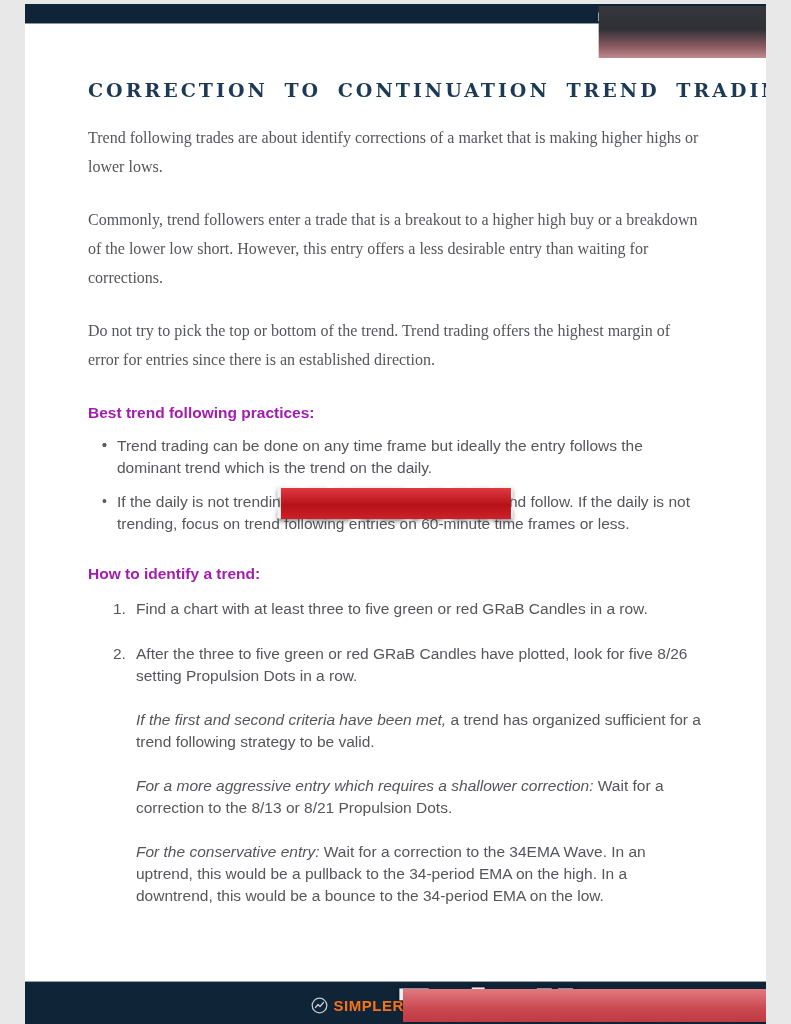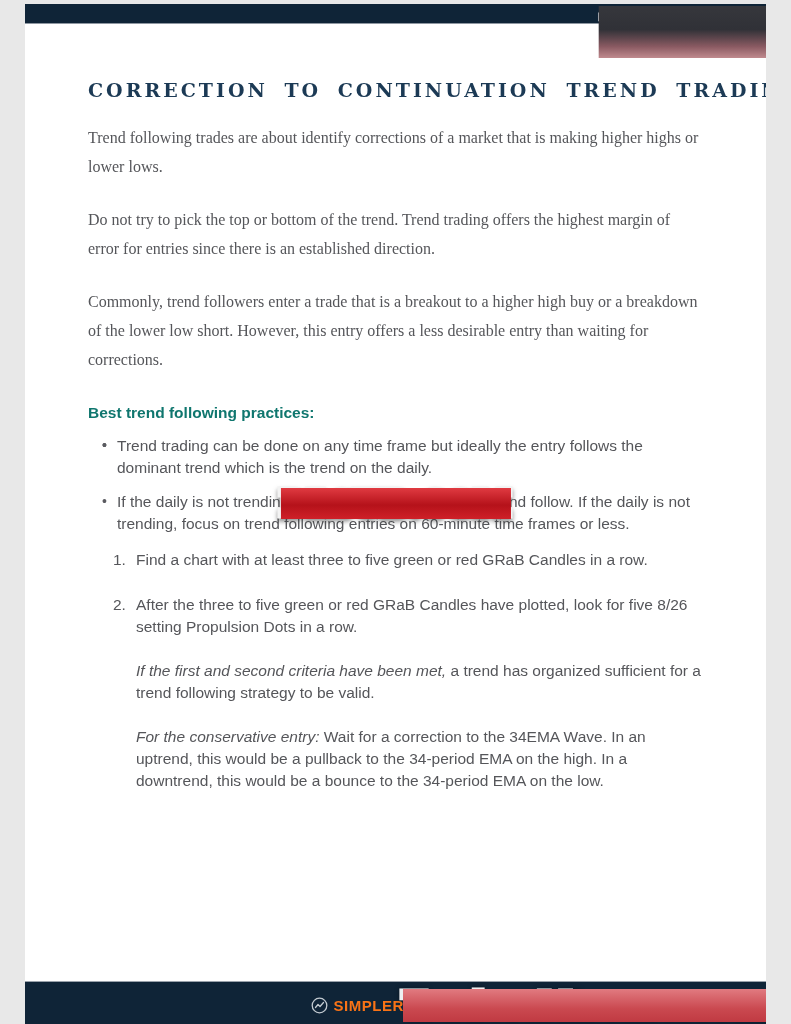--- a/index.html
+++ b/index.html
@@ -26,21 +26,21 @@
     margin-top:42px;
     font-family:"DejaVu Serif","Liberation Serif",serif;
     font-weight:bold; font-size:19px; line-height:22px;
     letter-spacing:3px; word-spacing:7px; color:#1c3a55;
     white-space:nowrap;
   }
   .para { margin-top:24px; font-size:16px; line-height:29px;font-family:Liberation Serif, serif; }
   .para.first { margin-top:22px; }
   .sec-heading {
     margin-top:29px; font-size:15.5px; line-height:20px;
-    font-weight:bold; color:#0f766e;
+    font-weight:bold; color:#a21caf;
   }
   .bullet-list { margin-top:2px; }
   .bullet-item {
     position:relative; padding-left:29px; margin-top:12px;
     font-size:15.5px; line-height:22px;
   }
   .bullet-item .dot {
     position:absolute; left:14px; top:-1px; color:#5a5b60; font-size:14px;
   }
   .numbered-item { display:flex; margin-top:23px; font-size:15.5px; line-height:22px; }
@@ -111,42 +111,44 @@
   <div class="wm-top wm-stack">
     <span class="wm-back" aria-hidden="true">TC4S.net</span>
       <span class="wm-front">TC4S.net</span>
   </div>
 
   <div class="content">
 
     <h1 class="doc-title">CORRECTION TO CONTINUATION TREND TRADING</h1>
 
     <p class="para first">Trend following trades are about identify corrections of a market that is making higher highs or lower lows.</p>
+    <p class="para">Commonly, trend followers enter a trade that is a breakout to a higher high buy or a breakdown of the lower low short. However, this entry offers a less desirable entry than waiting for corrections.</p>
     <p class="para">Do not try to pick the top or bottom of the trend. Trend trading offers the highest margin of error for entries since there is an established direction.</p>
-    <p class="para">Commonly, trend followers enter a trade that is a breakout to a higher high buy or a breakdown of the lower low short. However, this entry offers a less desirable entry than waiting for corrections.</p>
 
     <h2 class="sec-heading">Best trend following practices:</h2>
 
     <div class="bullet-list">
       <div class="bullet-item"><span class="dot">•</span></div>
       <div class="bullet-item"><span class="dot">•</span><span>Trend trading can be done on any time frame but ideally the entry follows the dominant trend which is the trend on the daily.</span></div>
       <div class="bullet-item"><span class="dot">•</span><span>If the daily is not trending, it is not as ideal a market to trend follow. If the daily is not trending, focus on trend following entries on 60-minute time frames or less.</span></div>
     </div>
 
+    <h2 class="sec-heading">How to identify a trend:</h2>
 
     <div class="numbered-item first">
       <span class="num">1.</span>
         <span class="num-text">Find a chart with at least three to five green or red GRaB Candles in a row.</span>
     </div>
     <div class="numbered-item">
       <span class="num">2.</span>
         <span class="num-text">After the three to five green or red GRaB Candles have plotted, look for five 8/26 setting Propulsion Dots in a row.</span>
     </div>
 
     <p class="sub-para"><em>If the first and second criteria have been met,</em><span> a trend has organized sufficient for a trend following strategy to be valid.</span></p>
+    <p class="sub-para"><em>For a more aggressive entry which requires a shallower correction:</em><span> Wait for a correction to the 8/13 or 8/21 Propulsion Dots.</span></p>
     <p class="sub-para"><em>For the conservative entry:</em><span> Wait for a correction to the 34EMA Wave. In an uptrend, this would be a pullback to the 34-period EMA on the high. In a downtrend, this would be a bounce to the 34-period EMA on the low.</span></p>
 
   </div>
 
   <div class="wm-mid wm-stack">
     <span class="wm-back" aria-hidden="true">DLSUB.COM</span>
       <span class="wm-front">DLSUB.COM</span>
   </div>
 
   <div class="footerbar">

